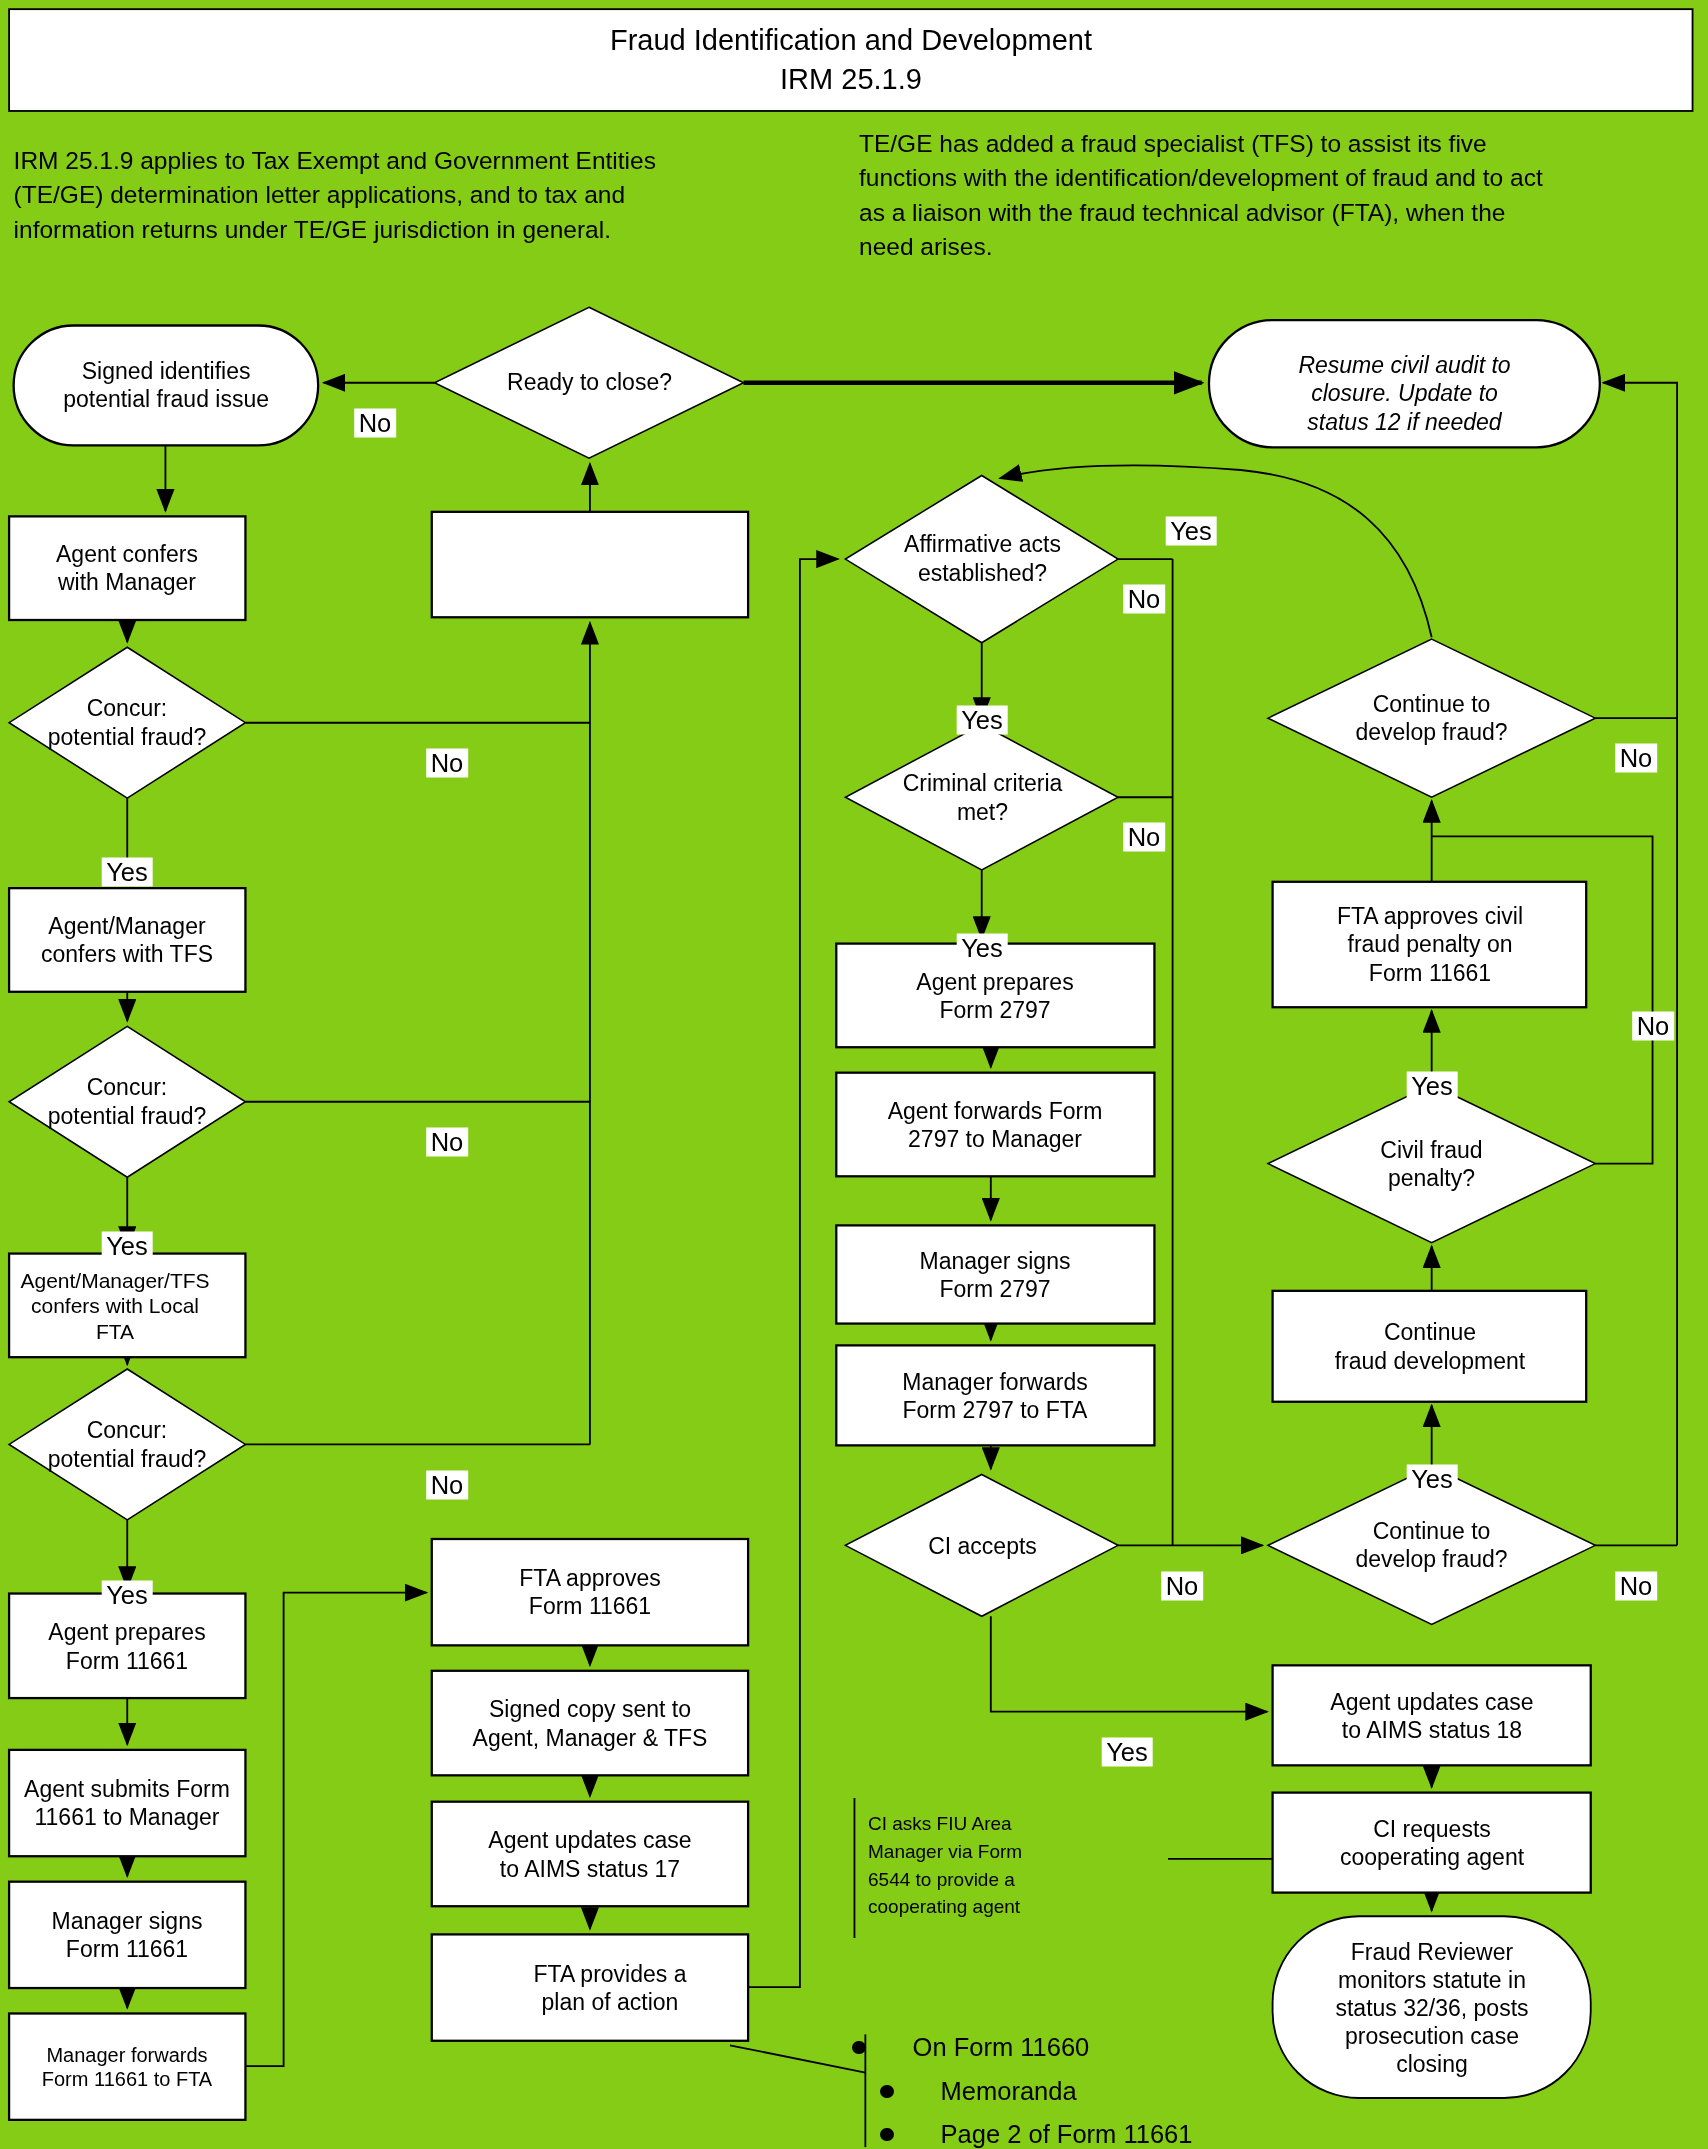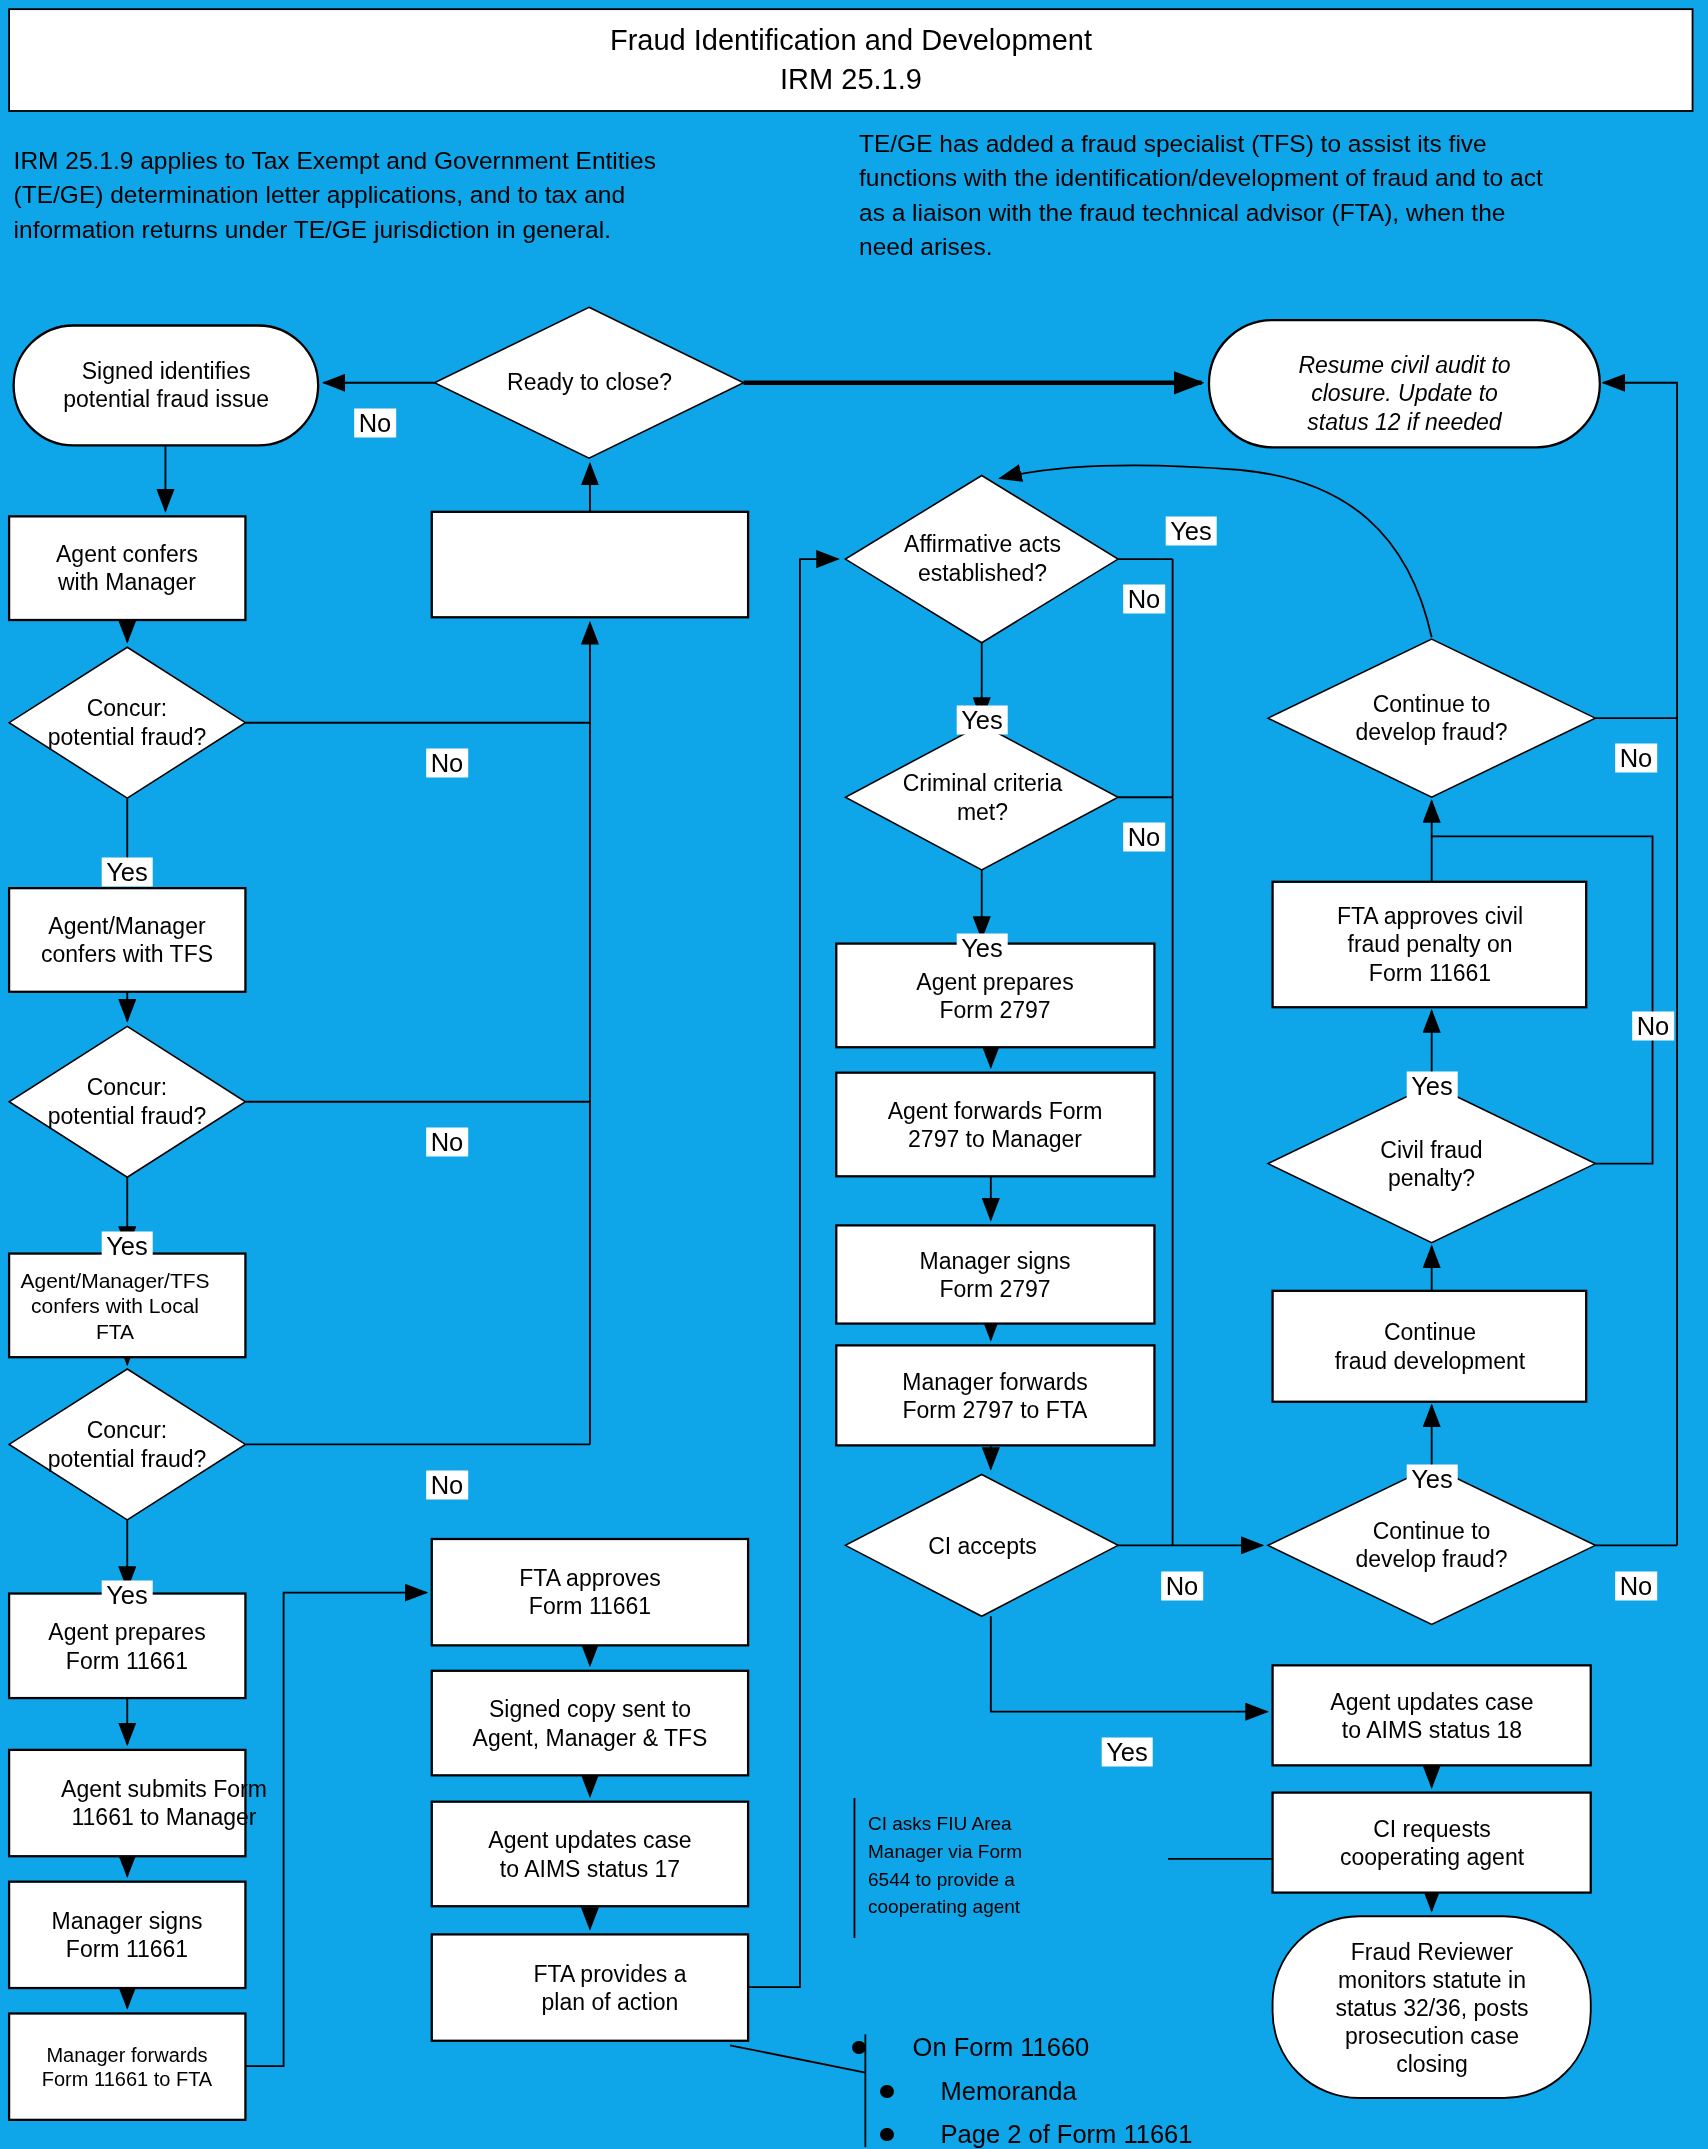--- a/index.html
+++ b/index.html
@@ -1,16 +1,16 @@
 <!DOCTYPE html>
 <html style="font-size:14.5px"><head>
 <meta charset="utf-8">
 <style>
   html,body{margin:0;padding:0;background:#ffffff;}
-  #stage{position:relative;width:1708px;height:2149px;background:#0ea5e9;
+  #stage{position:relative;width:1708px;height:2149px;background:#84cc16;
          font-family:"Liberation Sans","DejaVu Sans",sans-serif;color:#000;overflow:hidden;}
   #wires{position:absolute;left:0;top:0;z-index:0;}
   .node{position:absolute;display:flex;align-items:center;justify-content:center;
         text-align:center;white-space:pre-line;font-size:23px;line-height:1.22;z-index:2;}
   .lbl{position:absolute;transform:translate(-50%,-50%);background:#ffffff;
        padding:0 4.5px;font-size:25.5px;z-index:3;margin-top:40px;}
   .para{position:absolute;white-space:pre-line;font-size:24.5px;line-height:1.4;z-index:2;text-align:left;}
   .title-box{position:absolute;left:9px;top:9px;width:1684px;height:102px;
              display:flex;align-items:center;justify-content:center;text-align:center;
              white-space:pre-line;font-size:29px;line-height:1.35;z-index:2;}
@@ -167,21 +167,21 @@
   <div class="node" style="left:9px;top:888px;width:236px;height:104px;">Agent/Manager
 confers with TFS</div>
   <div class="node" style="left:9px;top:1026px;width:236px;height:151px;">Concur:
 potential fraud?</div>
   <div class="node medfont" style="left:9px;top:1254px;width:212px;height:104px;">Agent/Manager/TFS
 confers with Local FTA</div>
   <div class="node" style="left:9px;top:1369px;width:236px;height:151px;">Concur:
 potential fraud?</div>
   <div class="node" style="left:9px;top:1594px;width:236px;height:105px;">Agent prepares
 Form 11661</div>
-  <div class="node" style="left:9px;top:1750px;width:236px;height:106px;padding-left:37px;">Agent submits Form
+  <div class="node" style="left:9px;top:1750px;width:236px;height:106px;">Agent submits Form
 11661 to Manager</div>
   <div class="node" style="left:9px;top:1882px;width:236px;height:106px;">Manager signs
 Form 11661</div>
   <div class="node smallfont" style="left:9px;top:2014px;width:236px;height:106px;">Manager forwards
 Form 11661 to FTA</div>
   <div class="node" style="left:432px;top:1539px;width:316px;height:106px;">FTA approves
 Form 11661</div>
   <div class="node" style="left:432px;top:1671px;width:316px;height:105px;">Signed copy sent to
 Agent, Manager &amp; TFS</div>
   <div class="node" style="left:432px;top:1802px;width:316px;height:105px;">Agent updates case

